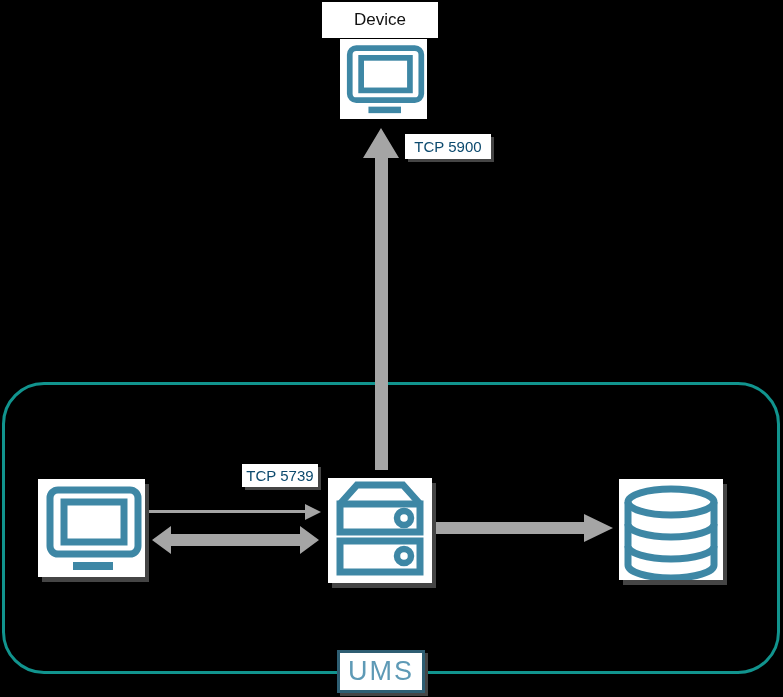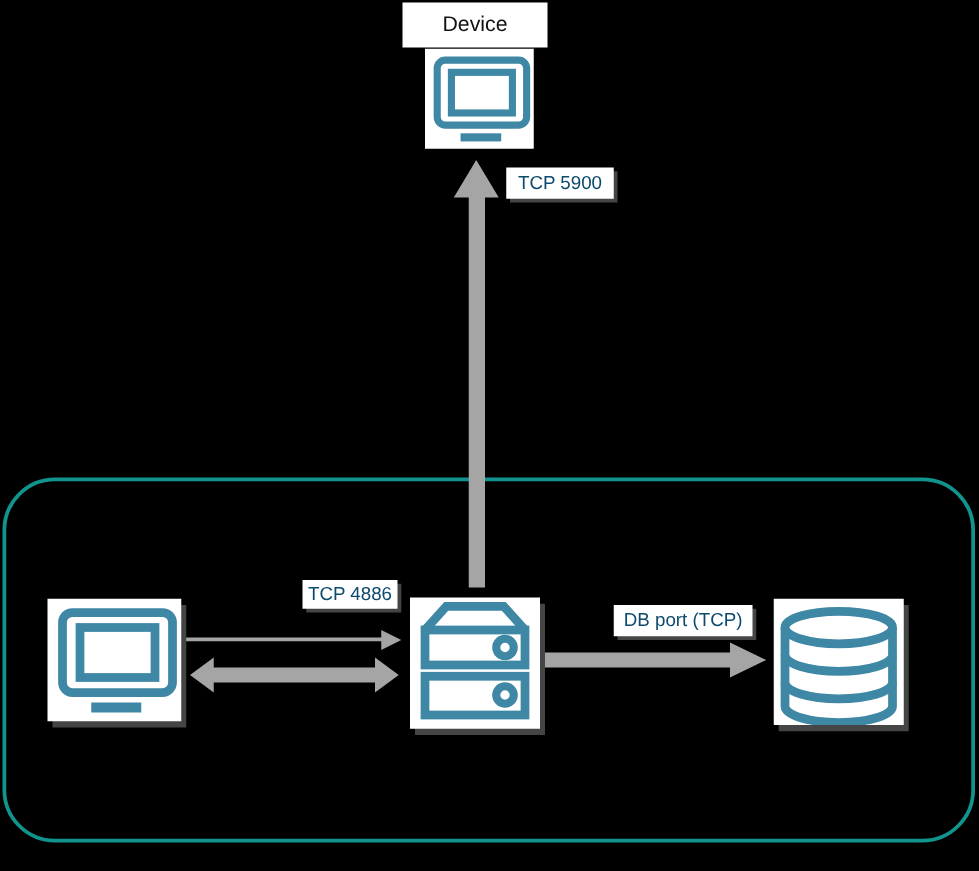--- a/index.html
+++ b/index.html
@@ -97,17 +97,17 @@
   <div class="node-box db-box">
     <svg viewBox="0 0 104 101">
       <ellipse class="icon-stroke" cx="52" cy="23" rx="43" ry="13" stroke-width="7"></ellipse>
       <path class="icon-stroke" d="M9,23 V86 a43,13 0 0 0 86,0 V23" stroke-width="7"></path>
       <path class="icon-stroke" d="M9,45 a43,13 0 0 0 86,0" stroke-width="7"></path>
       <path class="icon-stroke" d="M9,67 a43,13 0 0 0 86,0" stroke-width="7"></path>
     </svg>
   </div>
 
   <div class="port-label label-tcp5900">TCP 5900</div>
-  <div class="port-label label-tcp8443">TCP 4886</div>
-  <div class="port-label label-dbport">DB port (TCP)</div>
+  <div class="port-label label-tcp8443">TCP 5739</div>
 
+  <div class="ums-label">UMS</div>
 
 </div>
 
 </body></html>

